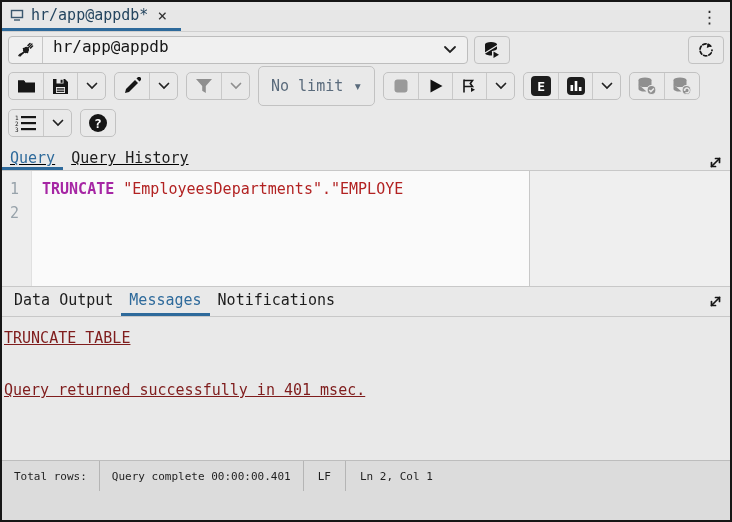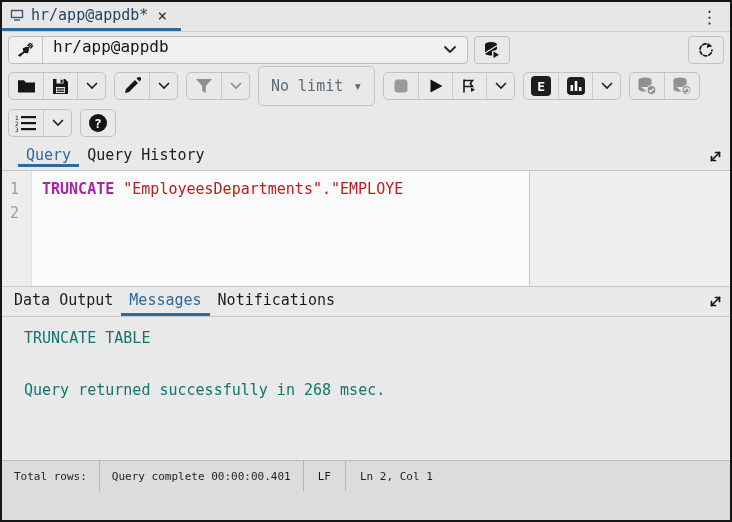--- a/index.html
+++ b/index.html
@@ -37,21 +37,21 @@
          border-left:1px solid #c9c9c9; cursor:pointer; background:transparent;}
   .btn:first-child { border-left:none; }
   .btn.narrow { min-width:28px; }
   .limit-box { height:40px; display:flex; align-items:center; gap:10px; padding:0 12px;
                border:1px solid #c2c2c2; border-radius:5px; color:#5a6b7c; font-size:15px; cursor:pointer;}
   .badge { width:20px; height:20px; background:#1d1d1d; border-radius:4px; color:#fff;
            display:flex; align-items:center; justify-content:center; font-size:13px; font-weight:bold;}
 
   
   .split-row { display:flex; flex:0 0 29px; height:29px; border-bottom:1px solid #c8c8c8; }
-  .qtabs { flex:1; display:flex; align-items:center; padding-left:16px;}
+  .qtabs { flex:1; display:flex; align-items:flex-end; padding-left:0;text-decoration:underline;}
   .tab { display:flex; align-items:center; padding:0 8px; font-size:15px; color:#1c1c1c;
          border-bottom:3px solid transparent; cursor:pointer; white-space:nowrap;}
   .tab.active { color:#2e6a9b; border-bottom-color:#2e6a9b;}
   .expand-btn { display:flex; align-items:center; justify-content:center; width:30px; cursor:pointer;}
   .scratch-head { flex:0 0 201px; border-left:1px solid #c8c8c8; display:flex; align-items:stretch; padding-left:8px;}
   .scratch-head .tab { overflow:hidden; max-width:118px;}
 
   
   .editor-row { flex:0 0 116px; display:flex; overflow:hidden; border-bottom:1px solid #c8c8c8;}
   .editor { flex:1; display:flex; background:#fafafa; overflow:hidden;}
@@ -59,22 +59,22 @@
             padding:6px 6px 0 8px; color:#98a3ab; font-size:15px; line-height:24px;}
   .code { flex:1; padding:6px 0 0 10px; font-size:15px; line-height:24px; white-space:pre; overflow:hidden;}
   .kw { color:#a626a4; font-weight:bold;}
   .str { color:#b22222;}
   .scratch-body { flex:0 0 201px; background:#efefef; border-left:1px solid #c8c8c8;}
 
   
   .out-tabs { flex:0 0 30px; display:flex; align-items:stretch; padding-left:4px;
               border-bottom:1px solid #c8c8c8;}
   
-  .messages { flex:1; background:#e9e9e9; padding:8px 22px; font-size:15px; line-height:26px;
-              color:#0f766e;}
+  .messages { flex:1; background:#e9e9e9; padding:8px 2px; font-size:15px; line-height:26px;
+              color:#7f1d1d;text-decoration:underline;}
   .msg-line { white-space:pre; min-height:26px;}
 
   
   .statusbar { flex:0 0 60px; background:#dcdcdc; border-top:1px solid #bdbdbd;
                display:flex; flex-direction:row; font-size:11px; color:#1f1f1f;}
   .status-row1 { height:30px; display:flex; align-items:center;}
   .status-cell { padding:0 12px; height:100%; display:flex; align-items:center;
                  border-right:1px solid #b5b5b5;}
   .status-row2 { height:30px; display:flex; align-items:center; justify-content:flex-end;}
   .status-cell-r { padding:0 14px; height:100%; display:flex; align-items:center;}
@@ -353,21 +353,21 @@
           <path d="M3.5 11.5 L11.5 3.5"></path>
           <path d="M7.5 3.5 h4 v4" fill="none"></path>
           <path d="M3.5 7.5 v4 h4" fill="none"></path>
         </svg>
     </div>
   </div>
 
   <div class="messages">
     <div class="msg-line">TRUNCATE TABLE</div>
     <div class="msg-line"></div>
-    <div class="msg-line">Query returned successfully in 268 msec.</div>
+    <div class="msg-line">Query returned successfully in 401 msec.</div>
   </div>
 
   <div class="statusbar">
     <div class="status-row1">
       <div class="status-cell">Total rows:</div>
       <div class="status-cell">Query complete 00:00:00.401</div>
     </div>
     <div class="status-row2">
       <div class="status-cell-r">LF</div>
       <div class="status-cell-r">Ln 2, Col 1</div>

